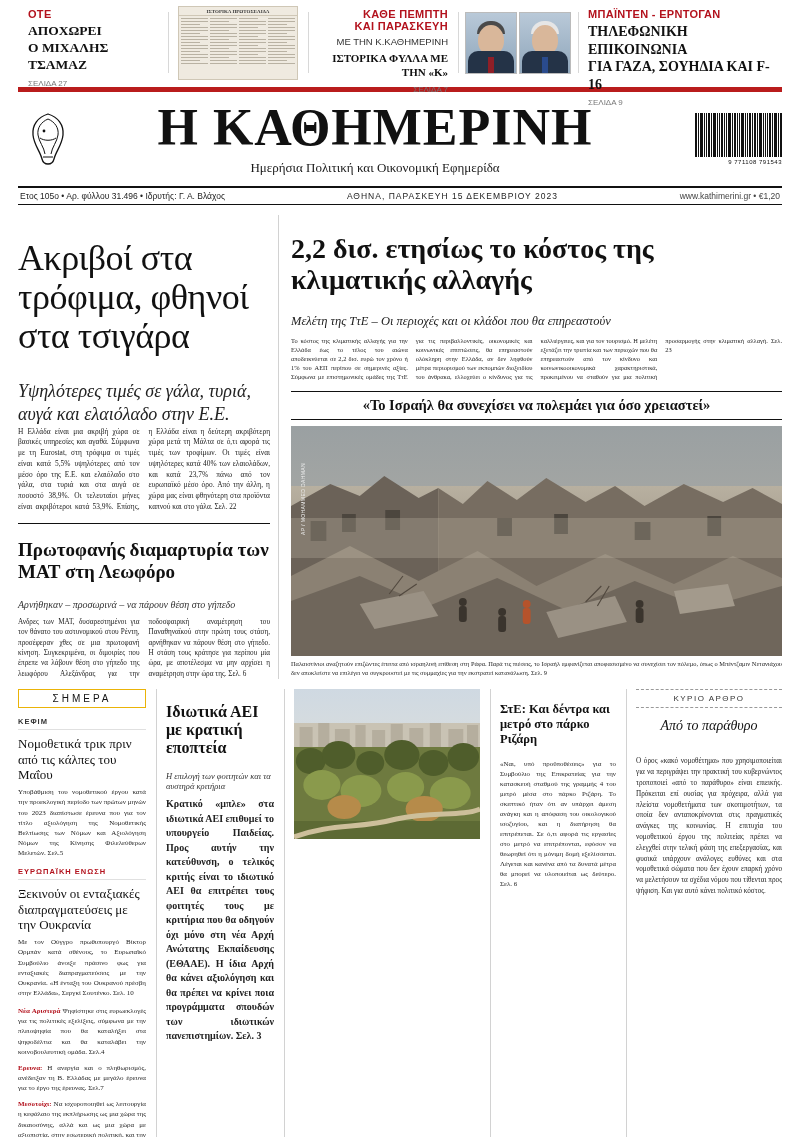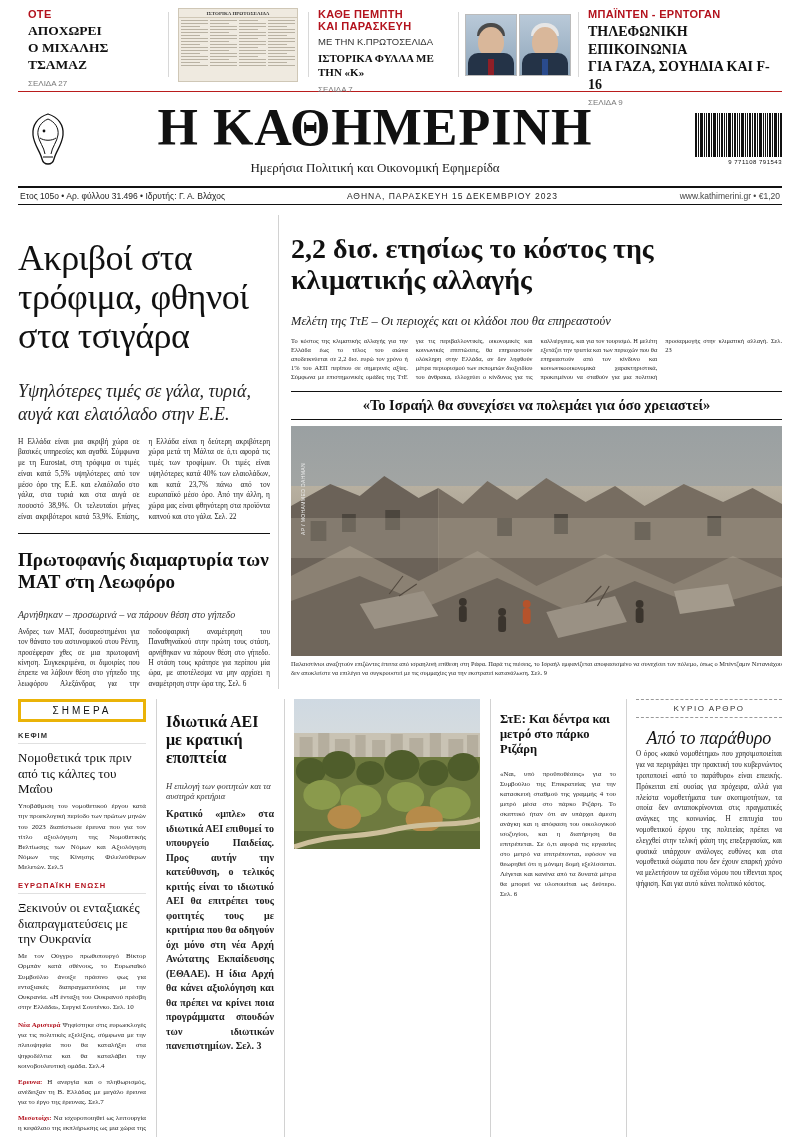--- a/index.html
+++ b/index.html
@@ -9,32 +9,32 @@
     background:#ffffff;
     font-family:"Liberation Serif", serif;
     color:#111;
     overflow:hidden;
   }
   .page { position:relative; width:800px; height:1137px; padding:0 18px; }
 
   
   .teaser-strip {
     display:flex; align-items:stretch;
-    border-bottom:1px solid #b91c1c;
+    border-bottom:5px solid #b91c1c;
     padding:8px 0 10px 0;
     height:92px;
   }
   .teaser { padding:0 10px; position:relative; }
   .teaser + .teaser::before {
     content:""; position:absolute; left:0; top:4px; bottom:4px;
     width:1px; background:#d8d8d8;
   }
   .t1 { width:150px; }
   .t2 { width:140px; display:flex; align-items:center; justify-content:center;}
-  .t3 { width:150px; }
+  .t3 { width:150px;text-align:right; }
   .t4 { width:120px; display:flex; align-items:center; justify-content:center;}
   .t5 { flex:1; }
 
   .t-red {
     color:#b3121d; font-weight:bold; font-size:11px; letter-spacing:.3px;
     font-family:"Liberation Sans", sans-serif;
   }
   .t-head {
     font-size:13.5px; line-height:1.25; font-weight:bold; color:#111;
     margin-top:3px;
@@ -105,21 +105,21 @@
   .col-left { width:252px; }
   .col-right { flex:1; border-left:1px solid #d2d2d2; padding-left:12px; }
 
   .lead-head {
     font-size:36px; line-height:1.08; font-weight:normal; letter-spacing:-.5px;
   }
   .lead-sub {
     font-style:italic; font-size:18px; line-height:1.3; margin-top:10px; color:#222;
   }
   .lead-body {
-    margin-top:10px; font-size:7.4px; line-height:1.45; text-align:justify;
+    font-size:7.4px; line-height:1.45; text-align:justify;
     column-count:2; column-gap:9px; color:#222;
   }
 
   .sep { border-top:1px solid #111; margin:10px 0 8px; }
 
   .sec-head { font-size:19px; line-height:1.15; }
   .sec-sub { font-style:italic; font-size:10px; margin-top:6px; color:#333; }
   .sec-body {
     margin-top:7px; font-size:7.2px; line-height:1.45; text-align:justify;
     column-count:2; column-gap:9px; color:#222;
@@ -152,21 +152,21 @@
 
   
   .lower { display:flex; gap:10px; margin-top:10px; }
   .lw-1 { width:128px; }
   .lw-2 { width:118px; border-left:1px solid #d2d2d2; padding-left:9px; }
   .lw-3 { width:196px; border-left:1px solid #d2d2d2; padding-left:9px;}
   .lw-4 { width:126px; border-left:1px solid #d2d2d2; padding-left:9px;}
   .lw-5 { flex:1; border-left:1px solid #d2d2d2; padding-left:9px;}
 
   .today-box {
-    border:3px solid #eab308; text-align:center; font-size:10px; letter-spacing:3px;
+    border:1px solid #eab308; text-align:center; font-size:10px; letter-spacing:3px;
     padding:3px 0; font-family:"Liberation Sans", sans-serif;
   }
   .kicker {
     font-size:7.5px; letter-spacing:1px; color:#b3121d; font-weight:bold;
     font-family:"Liberation Sans", sans-serif; margin-top:9px;
     border-bottom:1px solid #e0e0e0; padding-bottom:3px;
   }
   .kicker.dark { color:#333; }
   .mini-head { font-size:13px; line-height:1.18; margin-top:6px; }
   .mini-body { font-size:7px; line-height:1.45; text-align:justify; margin-top:5px; color:#222;}
@@ -175,21 +175,21 @@
   .lw2-head { font-size:16px; line-height:1.15; }
   .lw2-sub { font-style:italic; font-size:8.5px; margin-top:5px; color:#333;}
   .lw2-body { font-size:10px; line-height:1.45; text-align:justify; margin-top:6px; color:#222;font-weight:bold;}
 
   .photo-park { height:150px; background:#7f8c5a; position:relative; overflow:hidden;}
   .lw4-head { font-size:12.5px; line-height:1.2; }
   .lw4-body { font-size:6.9px; line-height:1.45; text-align:justify; margin-top:6px; color:#222;}
 
   .edit-box { border-top:1px dashed #999; border-bottom:1px dashed #999; padding:4px 0; text-align:center;}
   .edit-kicker { font-size:8px; letter-spacing:1.5px; font-family:"Liberation Sans", sans-serif; color:#333;}
-  .edit-title { font-style:italic; font-size:18px; margin:10px 0 0; text-align:center;}
+  .edit-title { font-style:italic; font-size:14px; margin:10px 0 22px; text-align:center;}
   .edit-body { font-size:7.2px; line-height:1.5; text-align:justify; color:#222;}
 </style>
 </head>
 <body>
 
 <div class="page">
 
   <div class="teaser-strip">
 
     <div class="teaser t1">
@@ -275,21 +275,21 @@
               <div class="mp-line s"></div>
               <div class="mp-line"></div>
             </div>
         </div>
       </div>
     </div>
 
     <div class="teaser t3">
       <div class="t-red" style="white-space:pre-line">ΚΑΘΕ ΠΕΜΠΤΗ
 ΚΑΙ ΠΑΡΑΣΚΕΥΗ</div>
-      <div class="t-sub">ΜΕ ΤΗΝ Κ.ΠΡΩΤΟΣΕΛΙΔΑ</div>
+      <div class="t-sub">ΜΕ ΤΗΝ Κ.ΚΑΘΗΜΕΡΙΝΗ</div>
       <div class="t-head" style="font-size:11px;margin-top:5px">ΙΣΤΟΡΙΚΑ ΦΥΛΛΑ ΜΕ ΤΗΝ «Κ»</div>
       <div class="t-page">ΣΕΛΙΔΑ 7</div>
     </div>
 
     <div class="teaser t4">
       <div class="faces">
         <div class="face f1">
           <div class="hair" style="background:#4a4a4a"></div>
             <div class="head"></div>
             <div class="body"></div>

